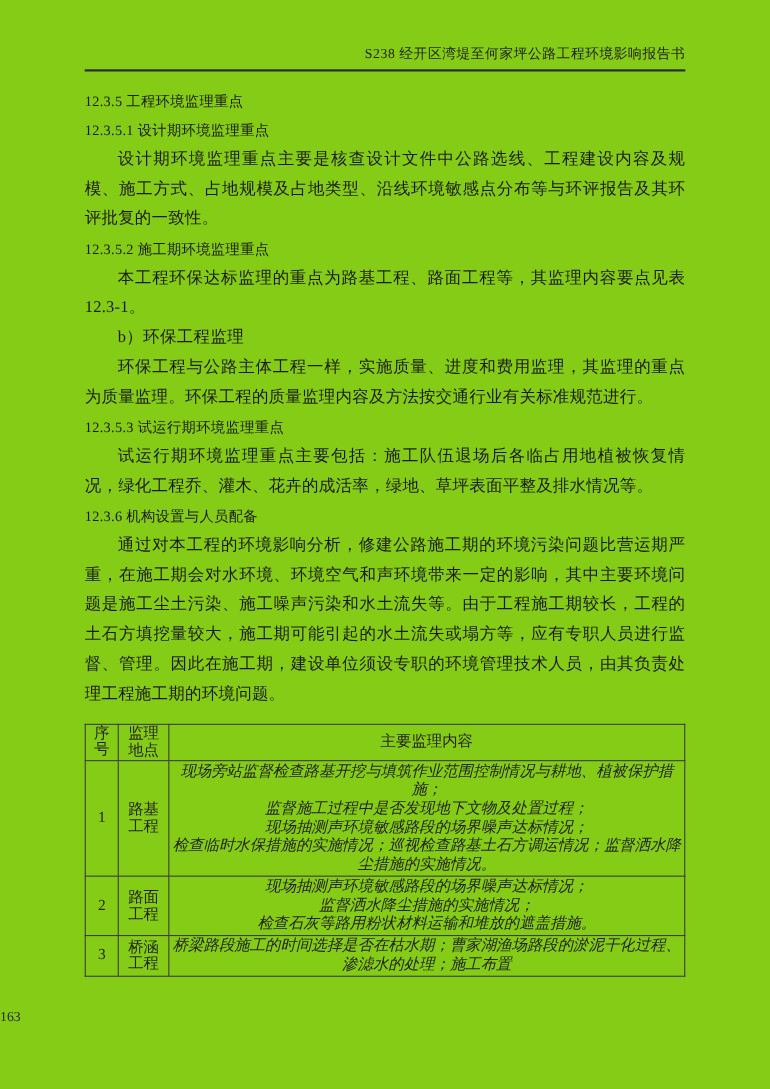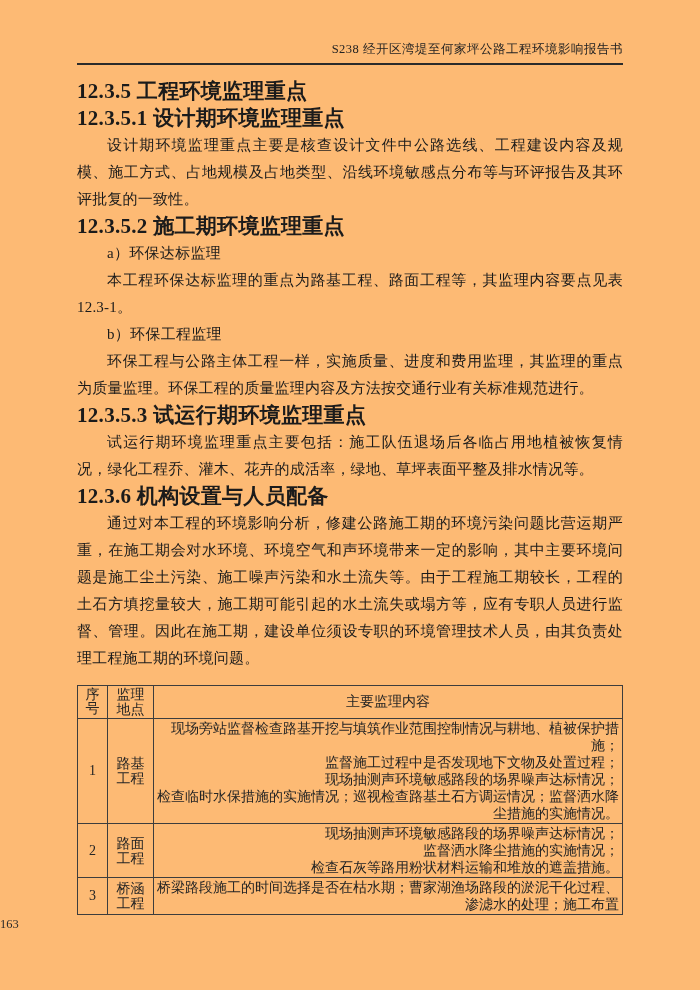--- a/index.html
+++ b/index.html
@@ -1,41 +1,41 @@
 <!DOCTYPE html>
 <html><head>
 <meta charset="utf-8">
 <style>
   html, body { margin:0; padding:0; background:#ffffff; }
   .page {
     position:relative;
     width:700px; height:990px;
-    background:#fdba74;
+    background:#84cc16;
     font-family:"Liberation Serif","DejaVu Serif",serif;
     color:#1b1b1b;
     overflow:hidden;
     box-sizing:border-box;
   }
   
   .header { padding:42px 77px 0 77px; }
   .header-title {
     text-align:right;
     font-size:12.5px;
     letter-spacing:0.5px;
     color:#222;
     padding-bottom:7px;
     border-bottom:2px solid #2b2b2b;
     line-height:14px;
   }
   
   .content { margin:13px 77px 0 77px; }
   .blk { font-size:15px; line-height:27px; margin:0; }
   .blk-h1, .blk-h2 {
-    font-weight:700;
-    font-size:21px;
+    font-weight:400;
+    font-size:13px;
     letter-spacing:0.3px;
   }
   .blk-p {
     text-indent:2em;
     text-align:justify;
     letter-spacing:0.2px;
   }
   .blk-sub { text-indent:2em; letter-spacing:0.3px; }
   
   .table-title {
@@ -65,21 +65,21 @@
     vertical-align:middle;
     font-weight:normal;
     box-sizing:border-box;
   }
   col.c-no { width:30px; }
   col.c-loc { width:46px; }
   th.h-no, td.cell-no { text-align:center; line-height:14px; }
   th.h-loc, td.cell-loc { text-align:center; line-height:15px; padding:1px 2px; }
   th.h-content { text-align:center; line-height:14px; height:30px; }
   td.cell-content { padding:2px 6px; }
-  td.cell-content .c-line { line-height:17px; text-align:right; }
+  td.cell-content .c-line { line-height:17px; text-align:center;font-style:italic; }
   tr.row-last td.cell-content { height:30px; }
   
   .footer {
     position:absolute;
     left:0; right:0; top:917px;
     text-align:left;
     font-size:12.5px;
     color:#2a2a2a;
   }
 </style>
@@ -91,21 +91,20 @@
   <div class="header">
     <div class="header-title">S238 经开区湾堤至何家坪公路工程环境影响报告书</div>
   </div>
 
   <div class="content" id="doc-body">
 
   <div class="blk blk-h1">12.3.5  工程环境监理重点</div>
       <div class="blk blk-h2">12.3.5.1 设计期环境监理重点</div>
       <div class="blk blk-p">设计期环境监理重点主要是核查设计文件中公路选线、工程建设内容及规模、施工方式、占地规模及占地类型、沿线环境敏感点分布等与环评报告及其环评批复的一致性。</div>
       <div class="blk blk-h2">12.3.5.2 施工期环境监理重点</div>
-      <div class="blk blk-sub">a）环保达标监理</div>
       <div class="blk blk-p">本工程环保达标监理的重点为路基工程、路面工程等，其监理内容要点见表12.3-1。</div>
       <div class="blk blk-sub">b）环保工程监理</div>
       <div class="blk blk-p">环保工程与公路主体工程一样，实施质量、进度和费用监理，其监理的重点为质量监理。环保工程的质量监理内容及方法按交通行业有关标准规范进行。</div>
       <div class="blk blk-h2">12.3.5.3 试运行期环境监理重点</div>
       <div class="blk blk-p">试运行期环境监理重点主要包括：施工队伍退场后各临占用地植被恢复情况，绿化工程乔、灌木、花卉的成活率，绿地、草坪表面平整及排水情况等。</div>
       <div class="blk blk-h1">12.3.6  机构设置与人员配备</div>
       <div class="blk blk-p">通过对本工程的环境影响分析，修建公路施工期的环境污染问题比营运期严重，在施工期会对水环境、环境空气和声环境带来一定的影响，其中主要环境问题是施工尘土污染、施工噪声污染和水土流失等。由于工程施工期较长，工程的土石方填挖量较大，施工期可能引起的水土流失或塌方等，应有专职人员进行监督、管理。因此在施工期，建设单位须设专职的环境管理技术人员，由其负责处理工程施工期的环境问题。</div>
     </div>
 
 

